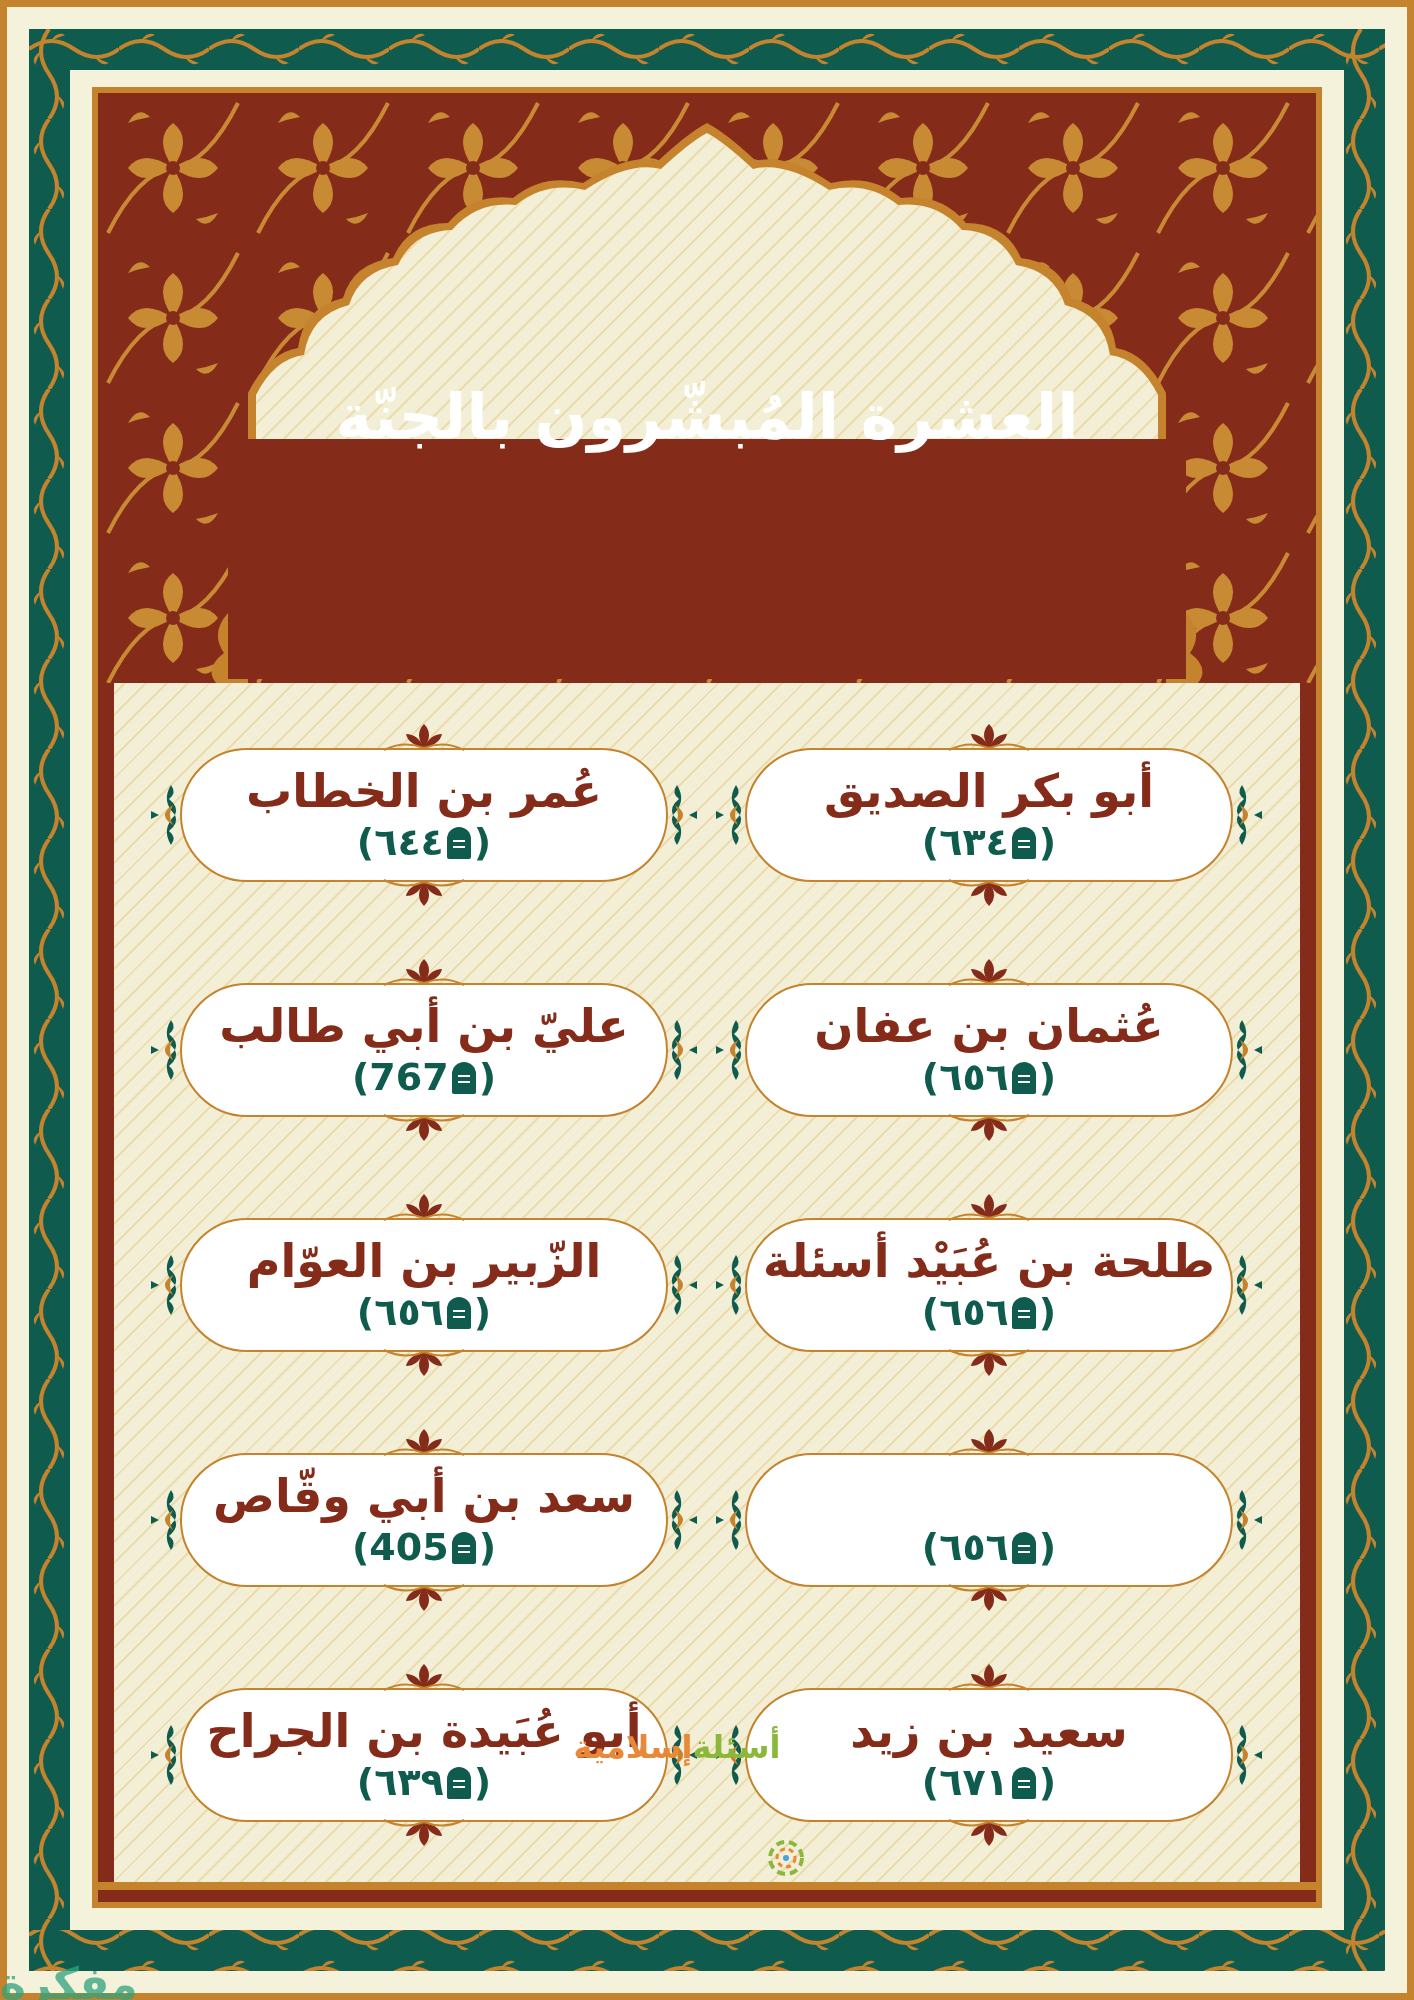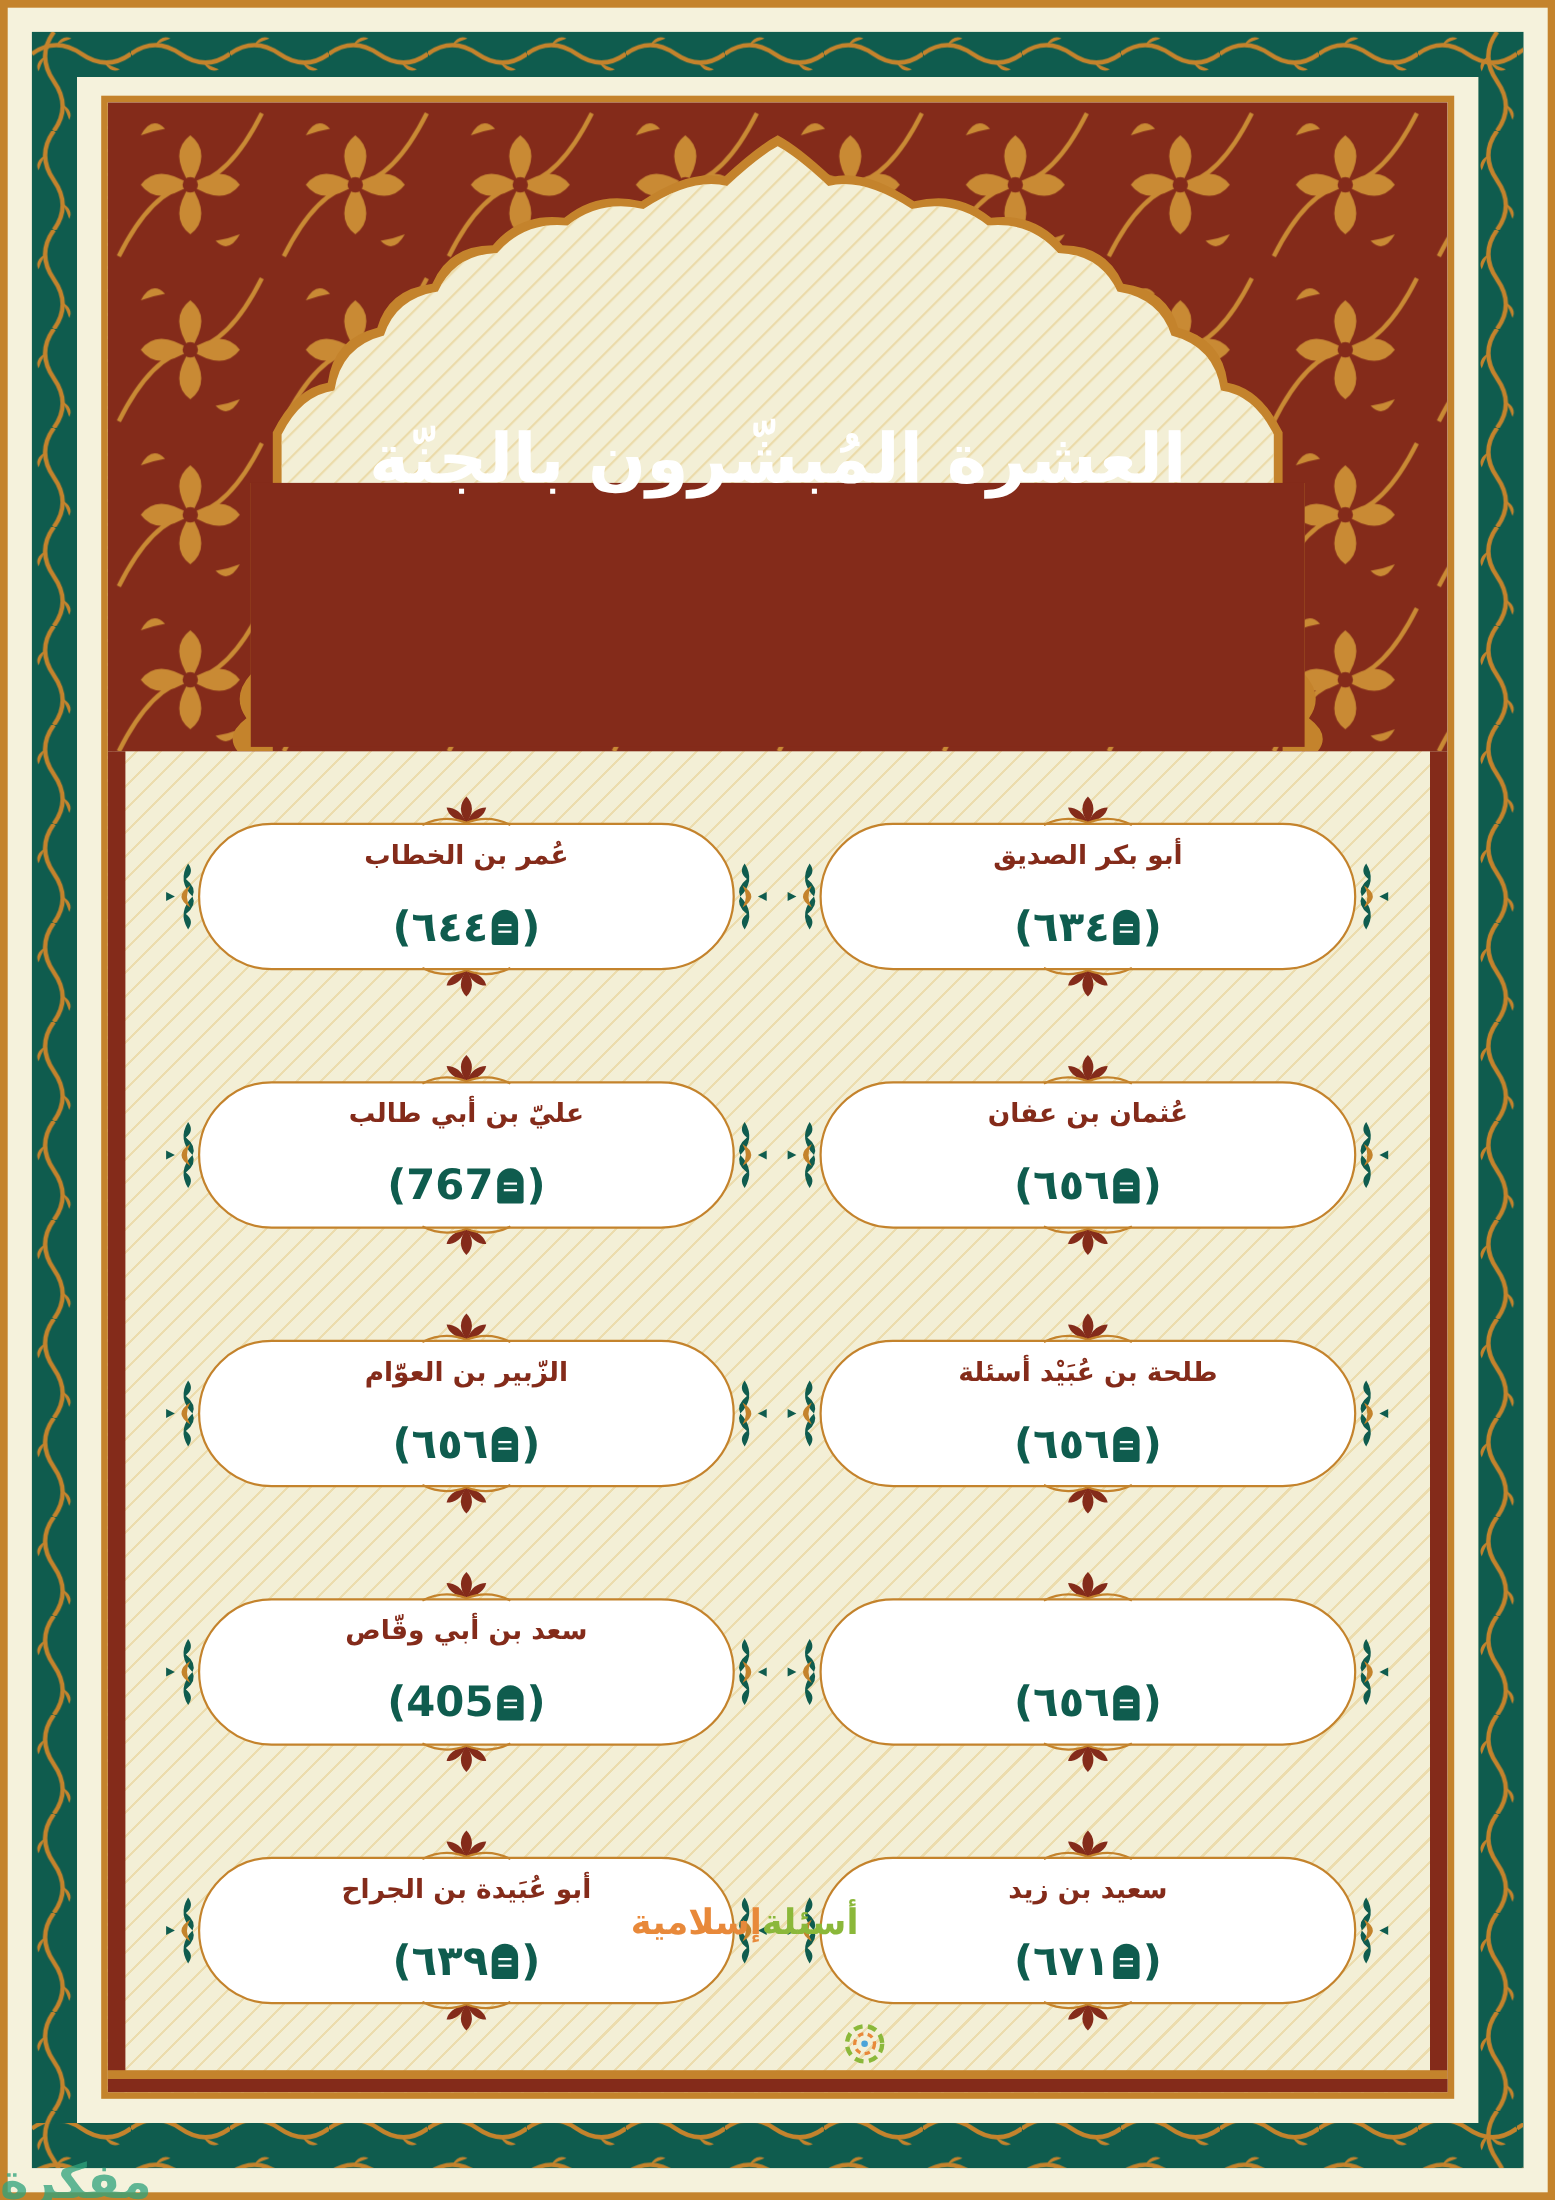--- a/index.html
+++ b/index.html
@@ -13,21 +13,21 @@
     background-image:repeating-linear-gradient(135deg, rgba(230,205,140,0.55) 0 2px, transparent 2px 15px);}
   #maroon-top{left:0;top:0;right:0;height:590px;background:#842b1a;}
   #maroon-left{left:0;top:590px;width:16px;bottom:0;background:#842b1a;}
   #maroon-right{right:0;top:590px;width:16px;bottom:0;background:#842b1a;}
   #maroon-bottom{left:0;right:0;bottom:0;height:12px;background:#842b1a;}
   #bottom-gold{left:0;right:0;bottom:12px;height:8px;background:#c4832c;}
   #title-band{left:130px;right:130px;top:346px;height:240px;background:#842b1a;}
   .title{position:absolute;left:0;right:0;top:380px;text-align:center;color:#ffffff;font-weight:bold;font-size:62px;direction:rtl;line-height:1.2;}
   .card{position:absolute;width:488px;height:134px;}
   .pill{position:absolute;left:0;top:0;right:0;bottom:0;background:#ffffff;border:2px solid #c4832c;border-radius:70px;box-sizing:border-box;}
-  .card-name{position:absolute;left:0;right:0;top:14px;text-align:center;color:#842b1a;font-weight:bold;font-size:24px;direction:rtl;line-height:1.3;}
+  .card-name{position:absolute;left:0;right:0;top:14px;text-align:center;color:#842b1a;font-weight:bold;font-size:46px;direction:rtl;line-height:1.3;}
   .card-year{position:absolute;left:0;right:0;top:70px;text-align:center;color:#0f5c4e;font-weight:bold;font-size:38px;direction:rtl;line-height:1.3;}
   .tomb{display:inline-block;width:24px;height:32px;background:#0f5c4e;border-radius:12px 12px 2px 2px;vertical-align:-4px;margin:0 3px;position:relative;}
   .tomb::before,.tomb::after{content:"";position:absolute;left:6px;right:6px;height:2px;background:#fff;}
   .tomb::before{top:13px;}
   .tomb::after{top:19px;}
   .logo{position:absolute;left:0;right:0;top:1728px;text-align:center;direction:rtl;font-weight:bold;font-size:32px;}
   .wm{position:absolute;left:0;top:1958px;color:#2fa37c;font-weight:bold;font-size:44px;opacity:0.75;direction:rtl;}
 </style>
 </head>
 <body>

